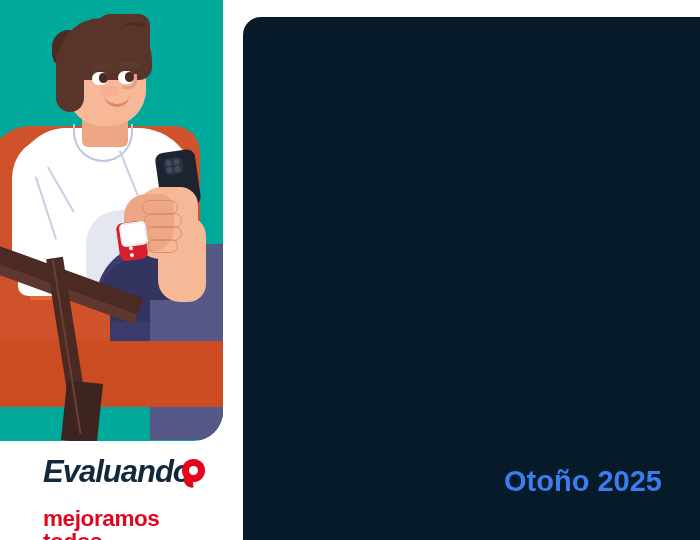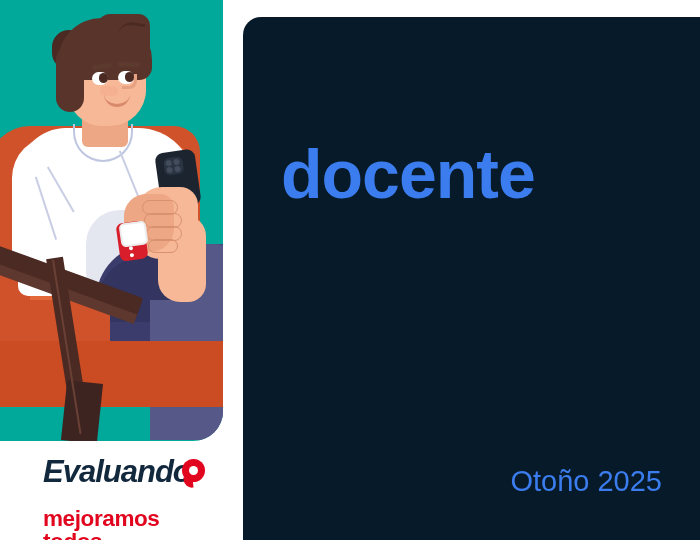--- a/index.html
+++ b/index.html
@@ -188,21 +188,21 @@
   }
   .title{
     position:absolute;left:38px;top:125px;width:400px;
     color:#3B7CEE;
     font-size:68px;line-height:0.97;font-weight:bold;
     letter-spacing:-1px;
   }
   .title .ln{display:block;}
   .season{
     position:absolute;right:38px;bottom:42px;
-    color:#3B7CEE;font-size:29px;font-weight:normal;letter-spacing:0px;
+    color:#3B7CEE;font-size:29px;font-weight:bold;letter-spacing:0px;
   }
 
   
   .logo{position:absolute;left:43px;top:456px;width:175px;height:62px;}
   .logo-word{
     position:relative;display:block;
     color:#12283D;font-size:31px;font-weight:bold;font-style:italic;
     letter-spacing:-1px;line-height:1;
   }
   .logo-bubble{
@@ -302,18 +302,17 @@
   <div class="logo">
     <span class="logo-word">Evaluando</span>
     <span class="logo-bubble">
       <span class="logo-bubble-hole"></span>
     </span>
     <span class="logo-sub">mejoramos todos</span>
   </div>
 
   <div class="dark-panel">
     <div class="title">
-      <span class="ln">docente</span>
     </div>
     <div class="season">Otoño 2025</div>
   </div>
 
 </div>
 
 </body></html>

